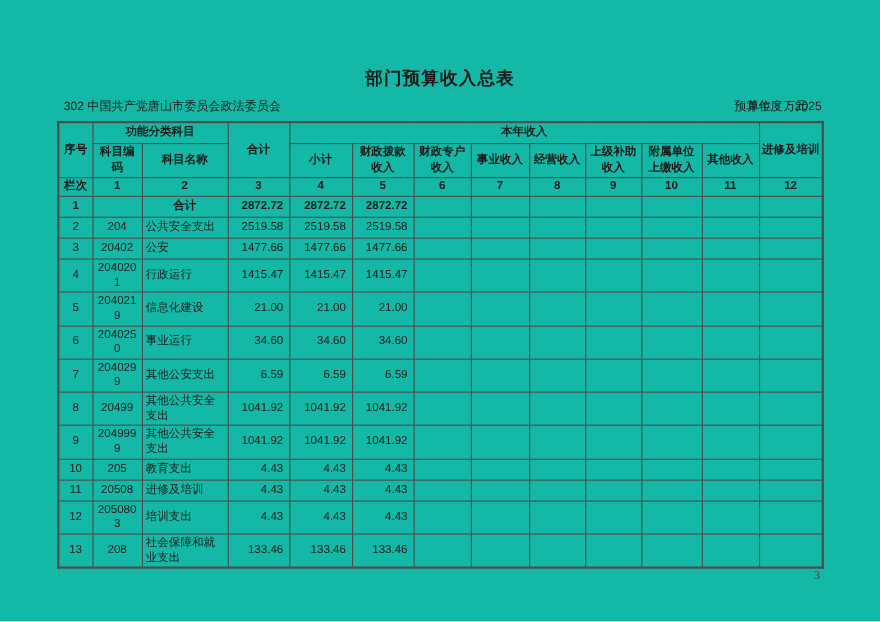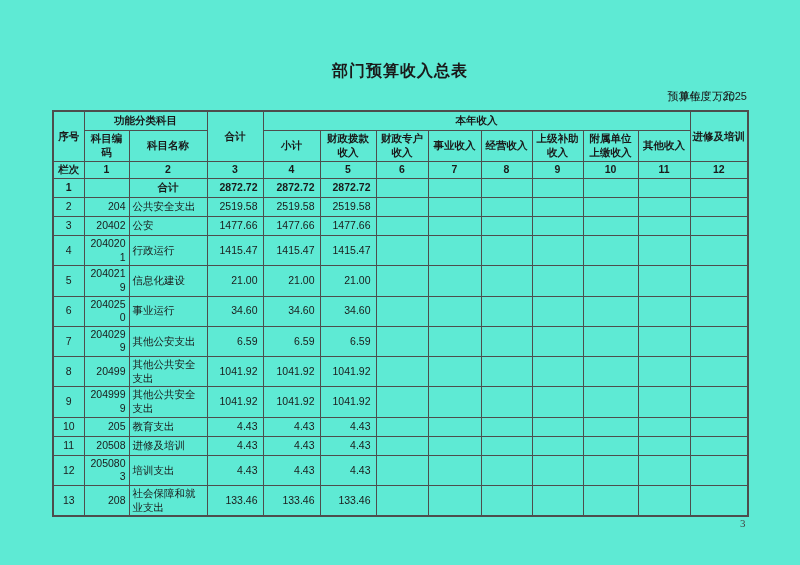--- a/index.html
+++ b/index.html
@@ -1,19 +1,19 @@
 <!DOCTYPE html>
 <html><head>
 <meta charset="utf-8">
 <style>
   html,body { margin:0; padding:0; background:#ffffff; }
   .page {
     position:relative;
     width:800px; height:565px;
-    background:#5eead4;
+    background:#14b8a6;
     font-family:"Liberation Sans","DejaVu Sans",sans-serif;
     color:#1a1a1a;
     overflow:hidden;
   }
   .doc-title {
     position:absolute; top:61px; left:0; width:100%;
     text-align:center;
     font-size:16px; font-weight:bold; letter-spacing:1px;
   }
   .info-line {
@@ -37,39 +37,40 @@
     line-height:1.3;
     overflow:hidden;
     vertical-align:middle;
   }
   .budget th { font-weight:bold; text-align:center; padding:1px 2px; }
   .budget tr.h1 th { height:16px;text-align:center; }
   .budget tr.h2 th { height:28px; }
   .budget tr.index-row td { height:14px; text-align:center; font-weight:bold;margin-top:43px; }
   .budget tbody td { height:16px; }
   .num    { text-align:right; padding-right:5px !important; }
-  .code   { text-align:right; word-break:break-all;margin-top:34px; }
+  .code   { text-align:center; word-break:break-all;margin-top:34px; }
   .name   { text-align:left; }
   .center { text-align:center; }
   tr.bold td { font-weight:bold; }
 
   .page-number {
     position:absolute; top:517px; left:740px;
     font-family:"Liberation Serif","DejaVu Serif",serif;
     font-size:11px; color:#444;
   }
 </style>
 </head>
 <body>
 
 <div class="page">
 
   <div class="doc-title">部门预算收入总表</div>
 
   <div class="info-line">
+    <span class="info-org">302 中国共产党唐山市委员会政法委员会</span>
     <span class="info-year">预算年度：2025</span>
     <span class="info-unit">单位：万元</span>
   </div>
 
   <table class="budget">
     <colgroup>
       <col style="width:31px">
         <col style="width:45px">
         <col style="width:78px">
       <col style="width:56px">

